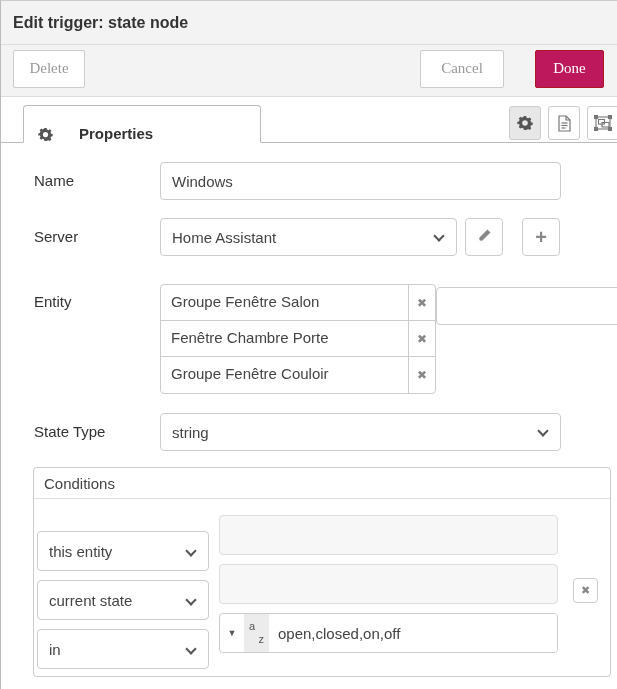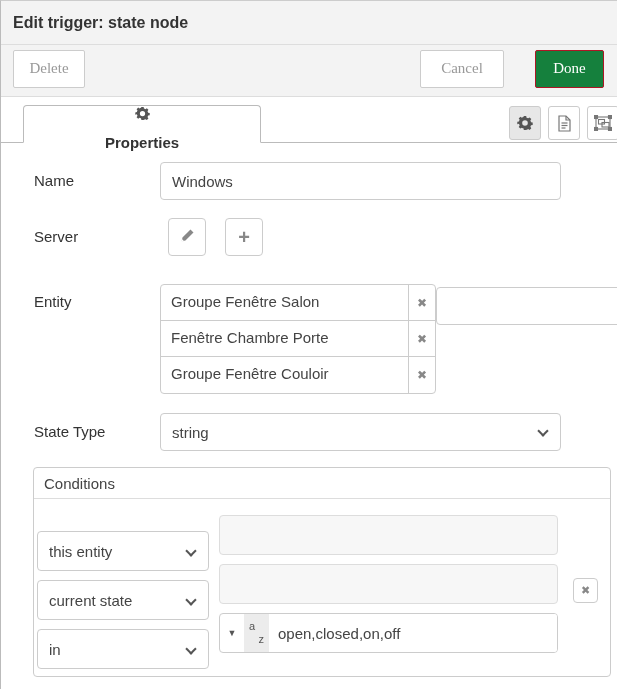--- a/index.html
+++ b/index.html
@@ -21,34 +21,33 @@
   }
   .btn {
     height: 38px; background: #fff; border: 1px solid #ccc; border-radius: 2px;
     color: #999; font-size: 15px; font-family: Liberation Serif, serif; cursor: pointer;
     padding: 0 14px;
   }
   .btn-delete { width: 72px; }
   .btn-cancel { width: 84px; margin-left: auto; }
   .btn-done {
     width: 69px; margin-left: 31px; margin-right: 1px;
-    background: #15803d; border-color: #AD1625; color: #fff;
+    background: #be185d; border-color: #AD1625; color: #fff;
   }
   
   .tab-bar {
     position: relative; height: 46px; background: #fff;
     border-bottom: 1px solid #bbb; padding: 8px 0 0 22px;
   }
   .tab {
-    display: inline-flex; align-items: center; gap: 13px;
+    display: inline-flex; align-items: flex-end; gap: 26px;
     width: 238px; height: 38px; margin-bottom: -1px;
     border: 1px solid #bbb; border-bottom: 1px solid #fff;
     border-radius: 4px 4px 0 0; background: #fff; padding: 0 14px;
     cursor: pointer;
-    flex-direction: column;
   }
   .tab-label { font-size: 15px; font-weight: bold; color: #333; }
   .tab-gear svg { width: 15px; height: 15px; fill: #555; display: block; }
   .icon-btn {
     position: absolute; top: 9px; width: 32px; height: 34px;
     background: #fff; border: 1px solid #ccc; border-radius: 3px;
     display: flex; align-items: center; justify-content: center; cursor: pointer;
   }
   .icon-btn.active { background: #e7e7e7; }
   .icon-btn svg { display: block; }
@@ -217,20 +216,24 @@
 
 <div class="form">
 
   <div class="row row-name">
     <div class="flabel">Name</div>
     <input class="tinput" value="Windows" style="">
   </div>
 
   <div class="row">
     <div class="flabel">Server</div>
+    <div class="fselect sel-server">
+      <span>Home Assistant</span>
+      <span class="chev"></span>
+    </div>
     <div class="sq-btn btn-edit-server">
       <span>
         <svg viewBox="0 0 16 16">
             <path d="M11.2 1.6l3.2 3.2-8.6 8.6-3.9.7.7-3.9 8.6-8.6zm-9 10.2l-.4 2.4 2.4-.4-2-2z"></path>
           </svg>
       </span>
     </div>
     <div class="sq-btn btn-add-server">
       <span>+</span>
     </div>

